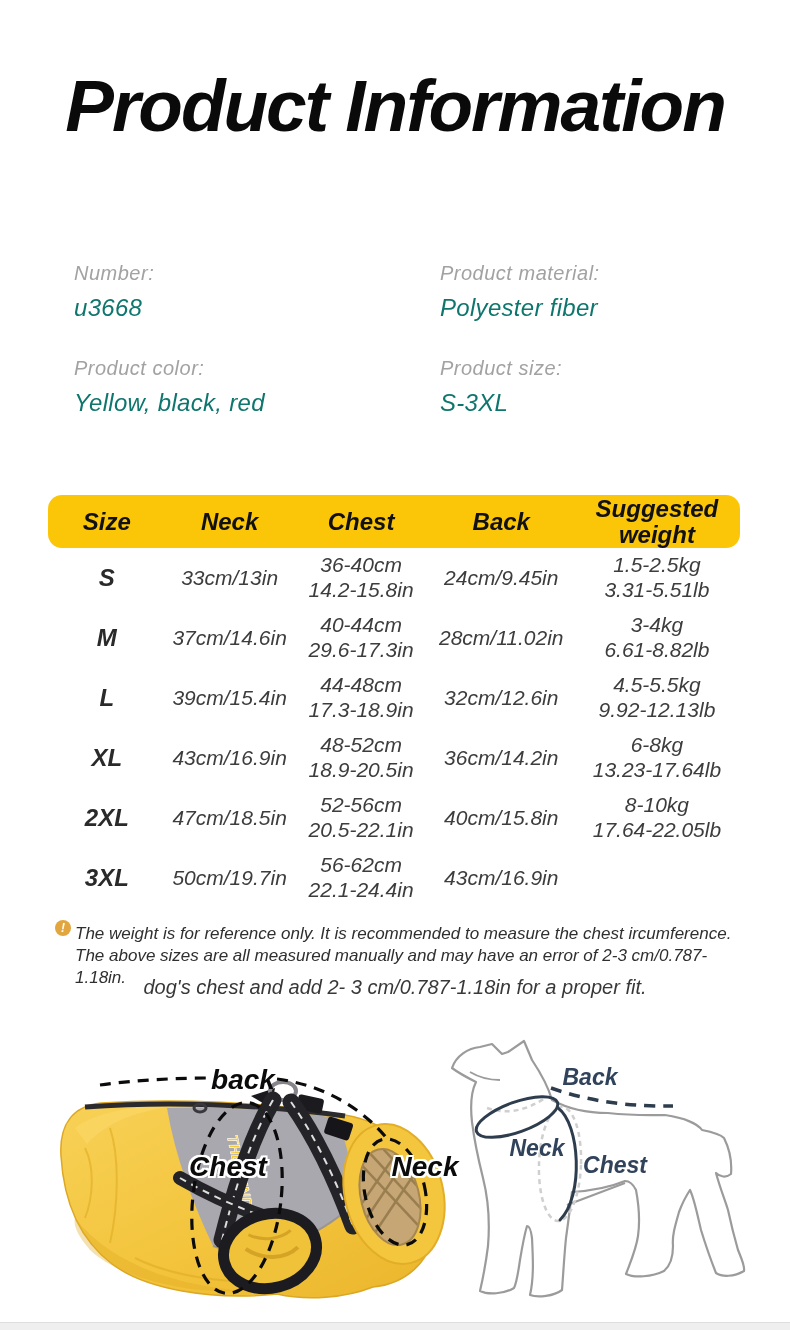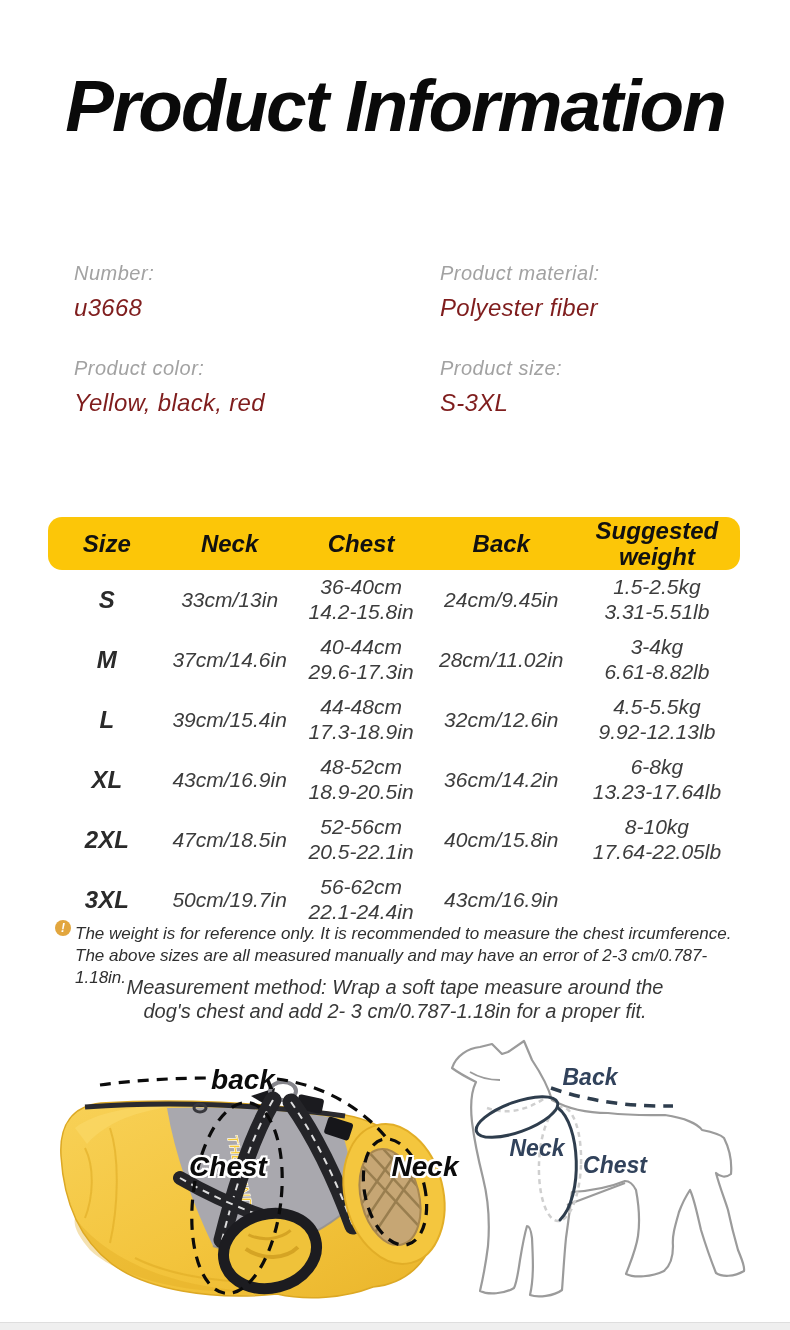--- a/index.html
+++ b/index.html
@@ -4,27 +4,27 @@
 <style>
   html,body{margin:0;padding:0;background:#fff;}
   .page{position:relative;width:790px;height:1330px;background:#ffffff;overflow:hidden;
         font-family:"Liberation Sans",sans-serif;color:#3a3a3a;font-style:italic;}
   
   .title{position:absolute;left:0;top:68px;width:790px;text-align:center;
          font-size:73px;font-weight:bold;letter-spacing:-2px;color:#0a0a0a;line-height:1.05;}
   
   .detail{position:absolute;width:340px;}
   .detail .lbl{font-size:20px;color:#a2a2a2;letter-spacing:0.5px;}
-  .detail .val{font-size:24px;color:#7f1d1d;margin-top:9px;font-weight:500;letter-spacing:0.3px;}
+  .detail .val{font-size:24px;color:#0f766e;margin-top:9px;font-weight:500;letter-spacing:0.3px;}
   .d1{left:74px;top:262px;}  .d2{left:440px;top:262px;}
   .d3{left:74px;top:357px;}  .d4{left:440px;top:357px;}
   
   .size-table{position:absolute;left:48px;top:495px;width:692px;}
   .thead{display:flex;align-items:center;height:53px;border-radius:14px;
-         font-weight:bold;font-size:24px;color:#111;text-align:center;line-height:1.05;margin-top:22px;}
+         font-weight:bold;font-size:24px;color:#111;text-align:center;line-height:1.05;}
   .trow{display:flex;align-items:center;height:60px;text-align:center;
         font-size:21px;color:#3d3d3d;line-height:1.18;}
   .trow:first-of-type{margin-top:4px;}
   .c1{width:17%;} .c2{width:18.5%;} .c3{width:19.5%;} .c4{width:21%;} .c5{width:24%;}
   .thead .c5{padding:0 6px;box-sizing:border-box;}
   .size-cell{font-weight:bold;font-size:24px;color:#2a2a2a;}
   
   .warn-icon{position:absolute;left:55px;top:920px;width:16px;height:16px;border-radius:50%;
              background:#E2A63E;color:#fff;font-size:12px;font-weight:bold;text-align:center;line-height:16px;}
   .note{position:absolute;left:75px;top:923px;width:665px;font-size:17px;color:#2f2f2f;line-height:22px;}
@@ -155,21 +155,20 @@
     </div>
   </div>
 
   <div class="warn-icon">!</div>
   <div class="note">
     <div>The weight is for reference only. It is recommended to measure the chest ircumference.</div>
     <div>The above sizes are all measured manually and may have an error of 2-3 cm/0.787-1.18in.</div>
   </div>
 
   <div class="measure">
-    <div>Measurement method: Wrap a soft tape measure around the</div>
     <div>dog's chest and add 2- 3 cm/0.787-1.18in for a proper fit.</div>
   </div>
 
   <svg viewBox="0 0 445 255" style="left:15px;top:1058px;width:445px;height:255px">
     <defs>
       <linearGradient id="jy" x1="0" y1="0" x2="1" y2="1">
         <stop offset="0" stop-color="#F8D157"></stop>
         <stop offset="0.55" stop-color="#F3C43C"></stop>
         <stop offset="1" stop-color="#EAB52B"></stop>
       </linearGradient>

